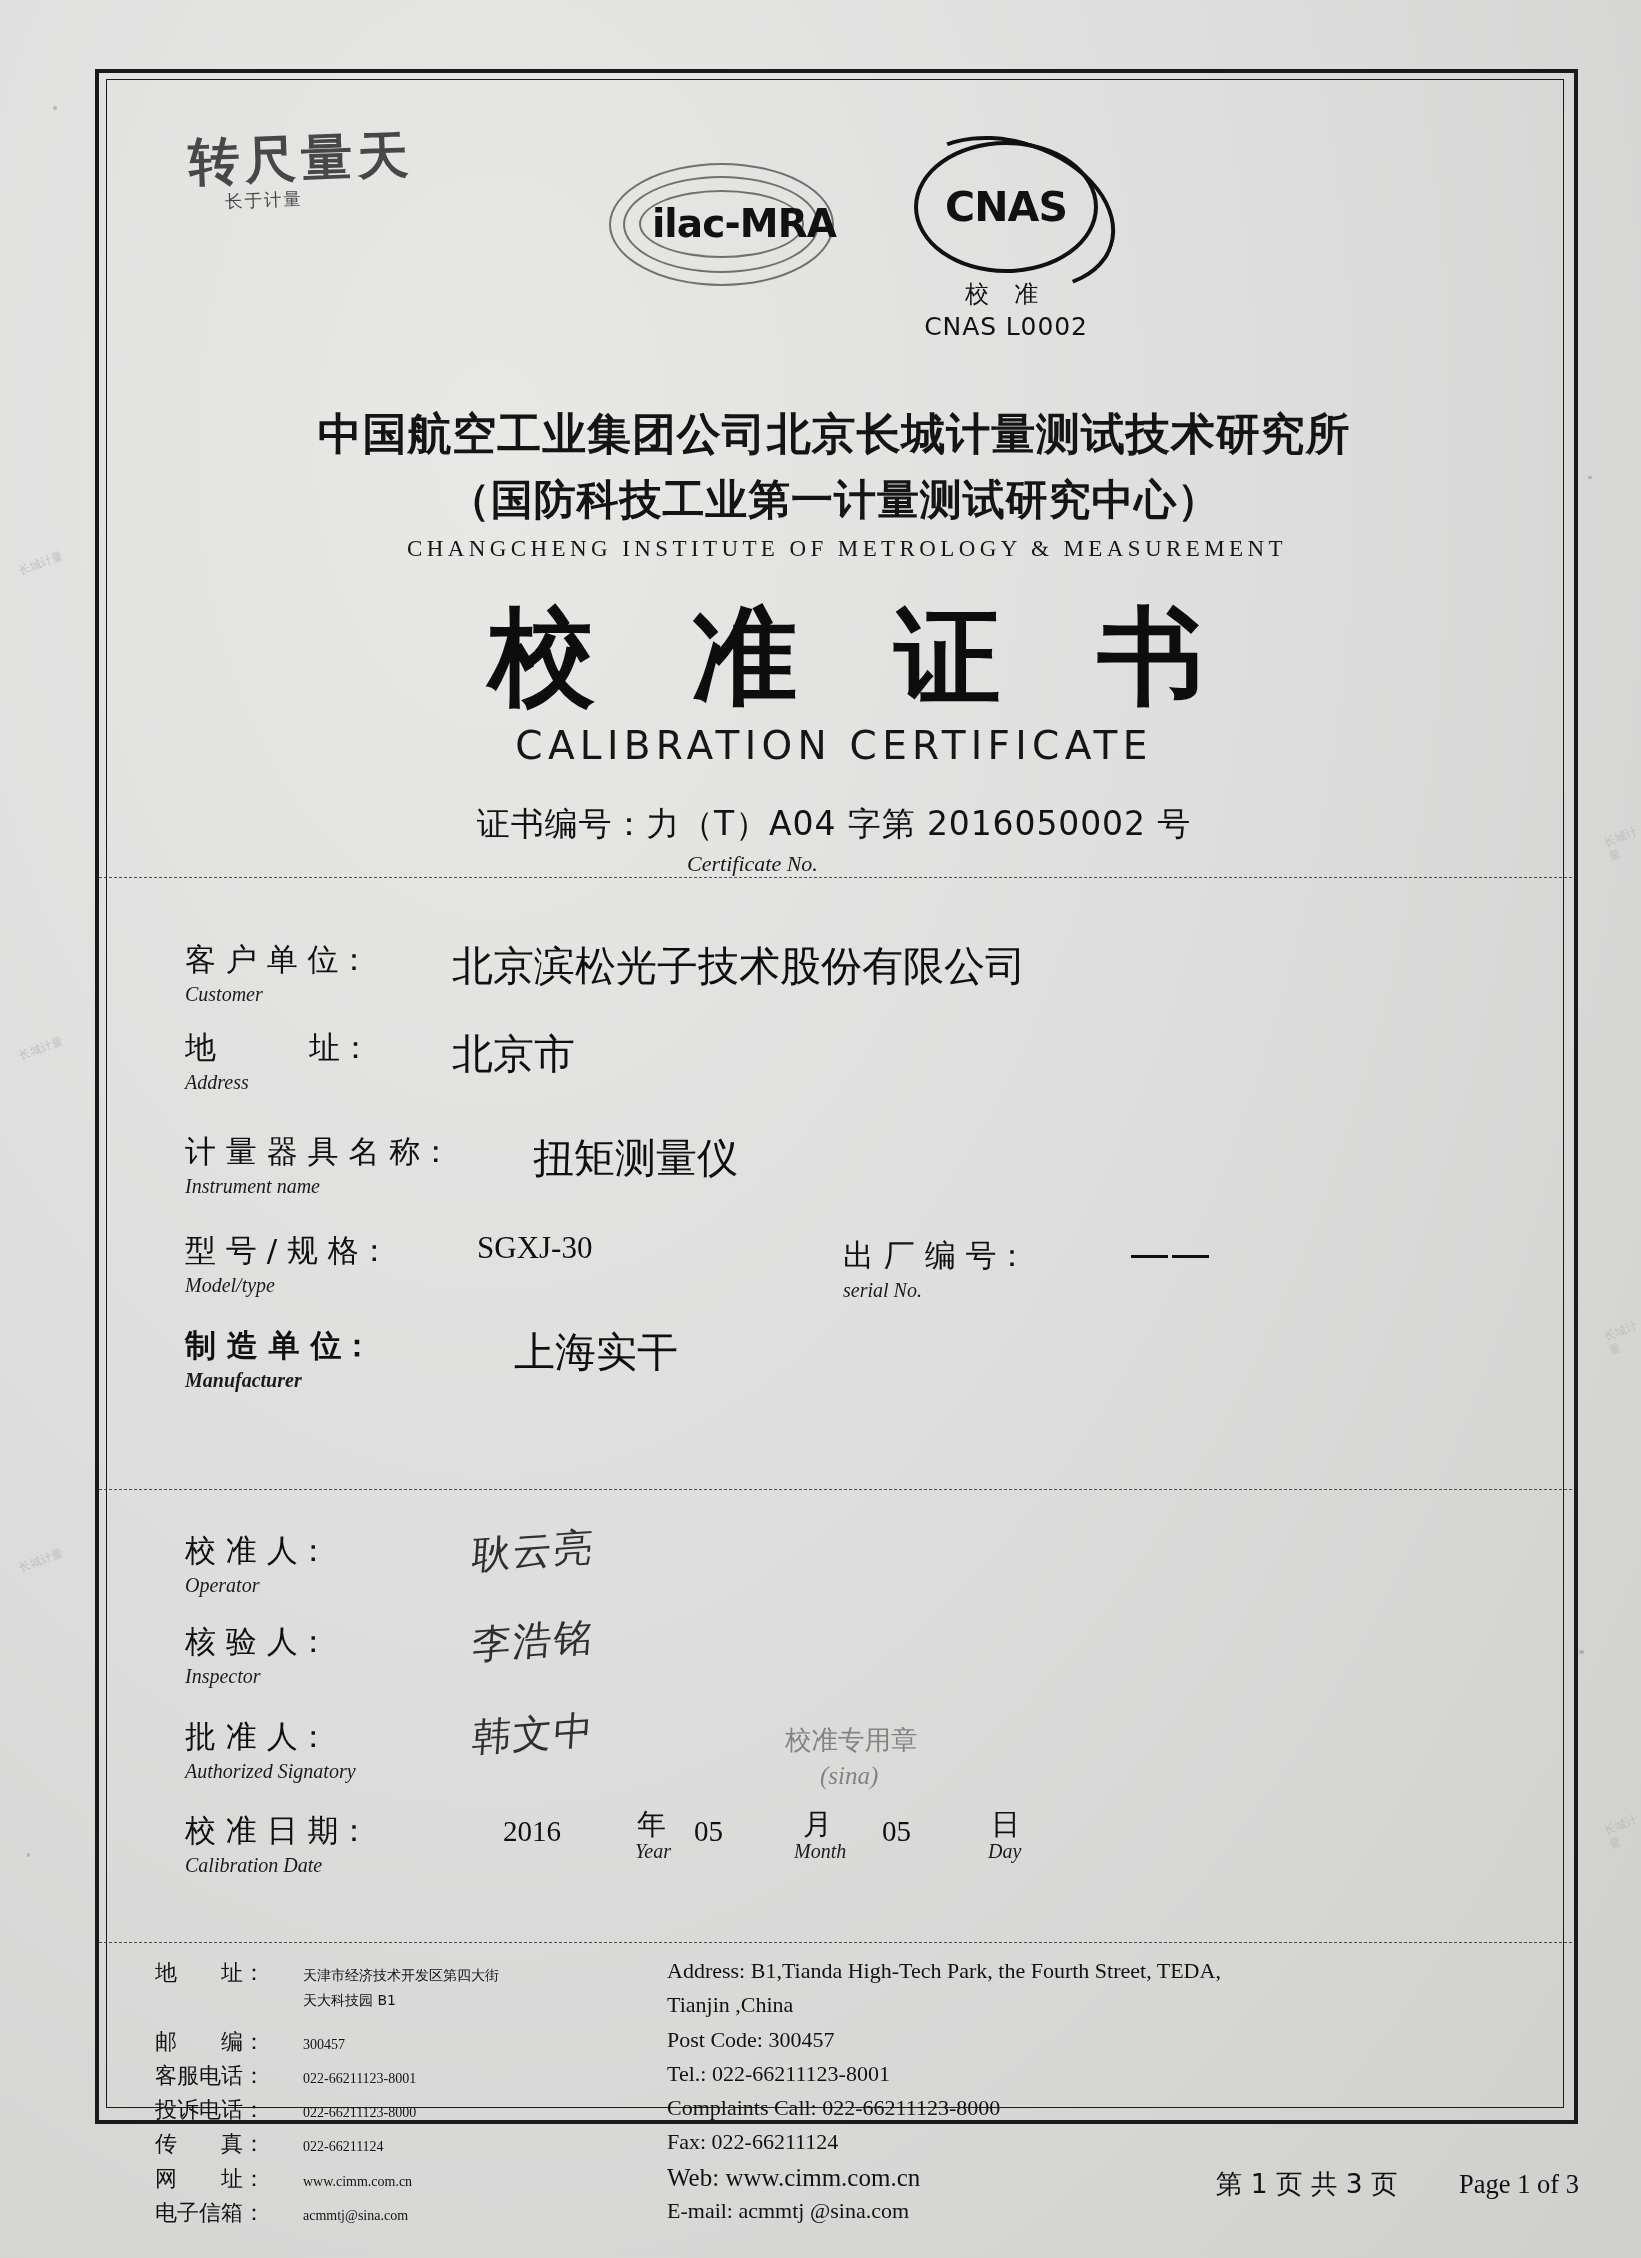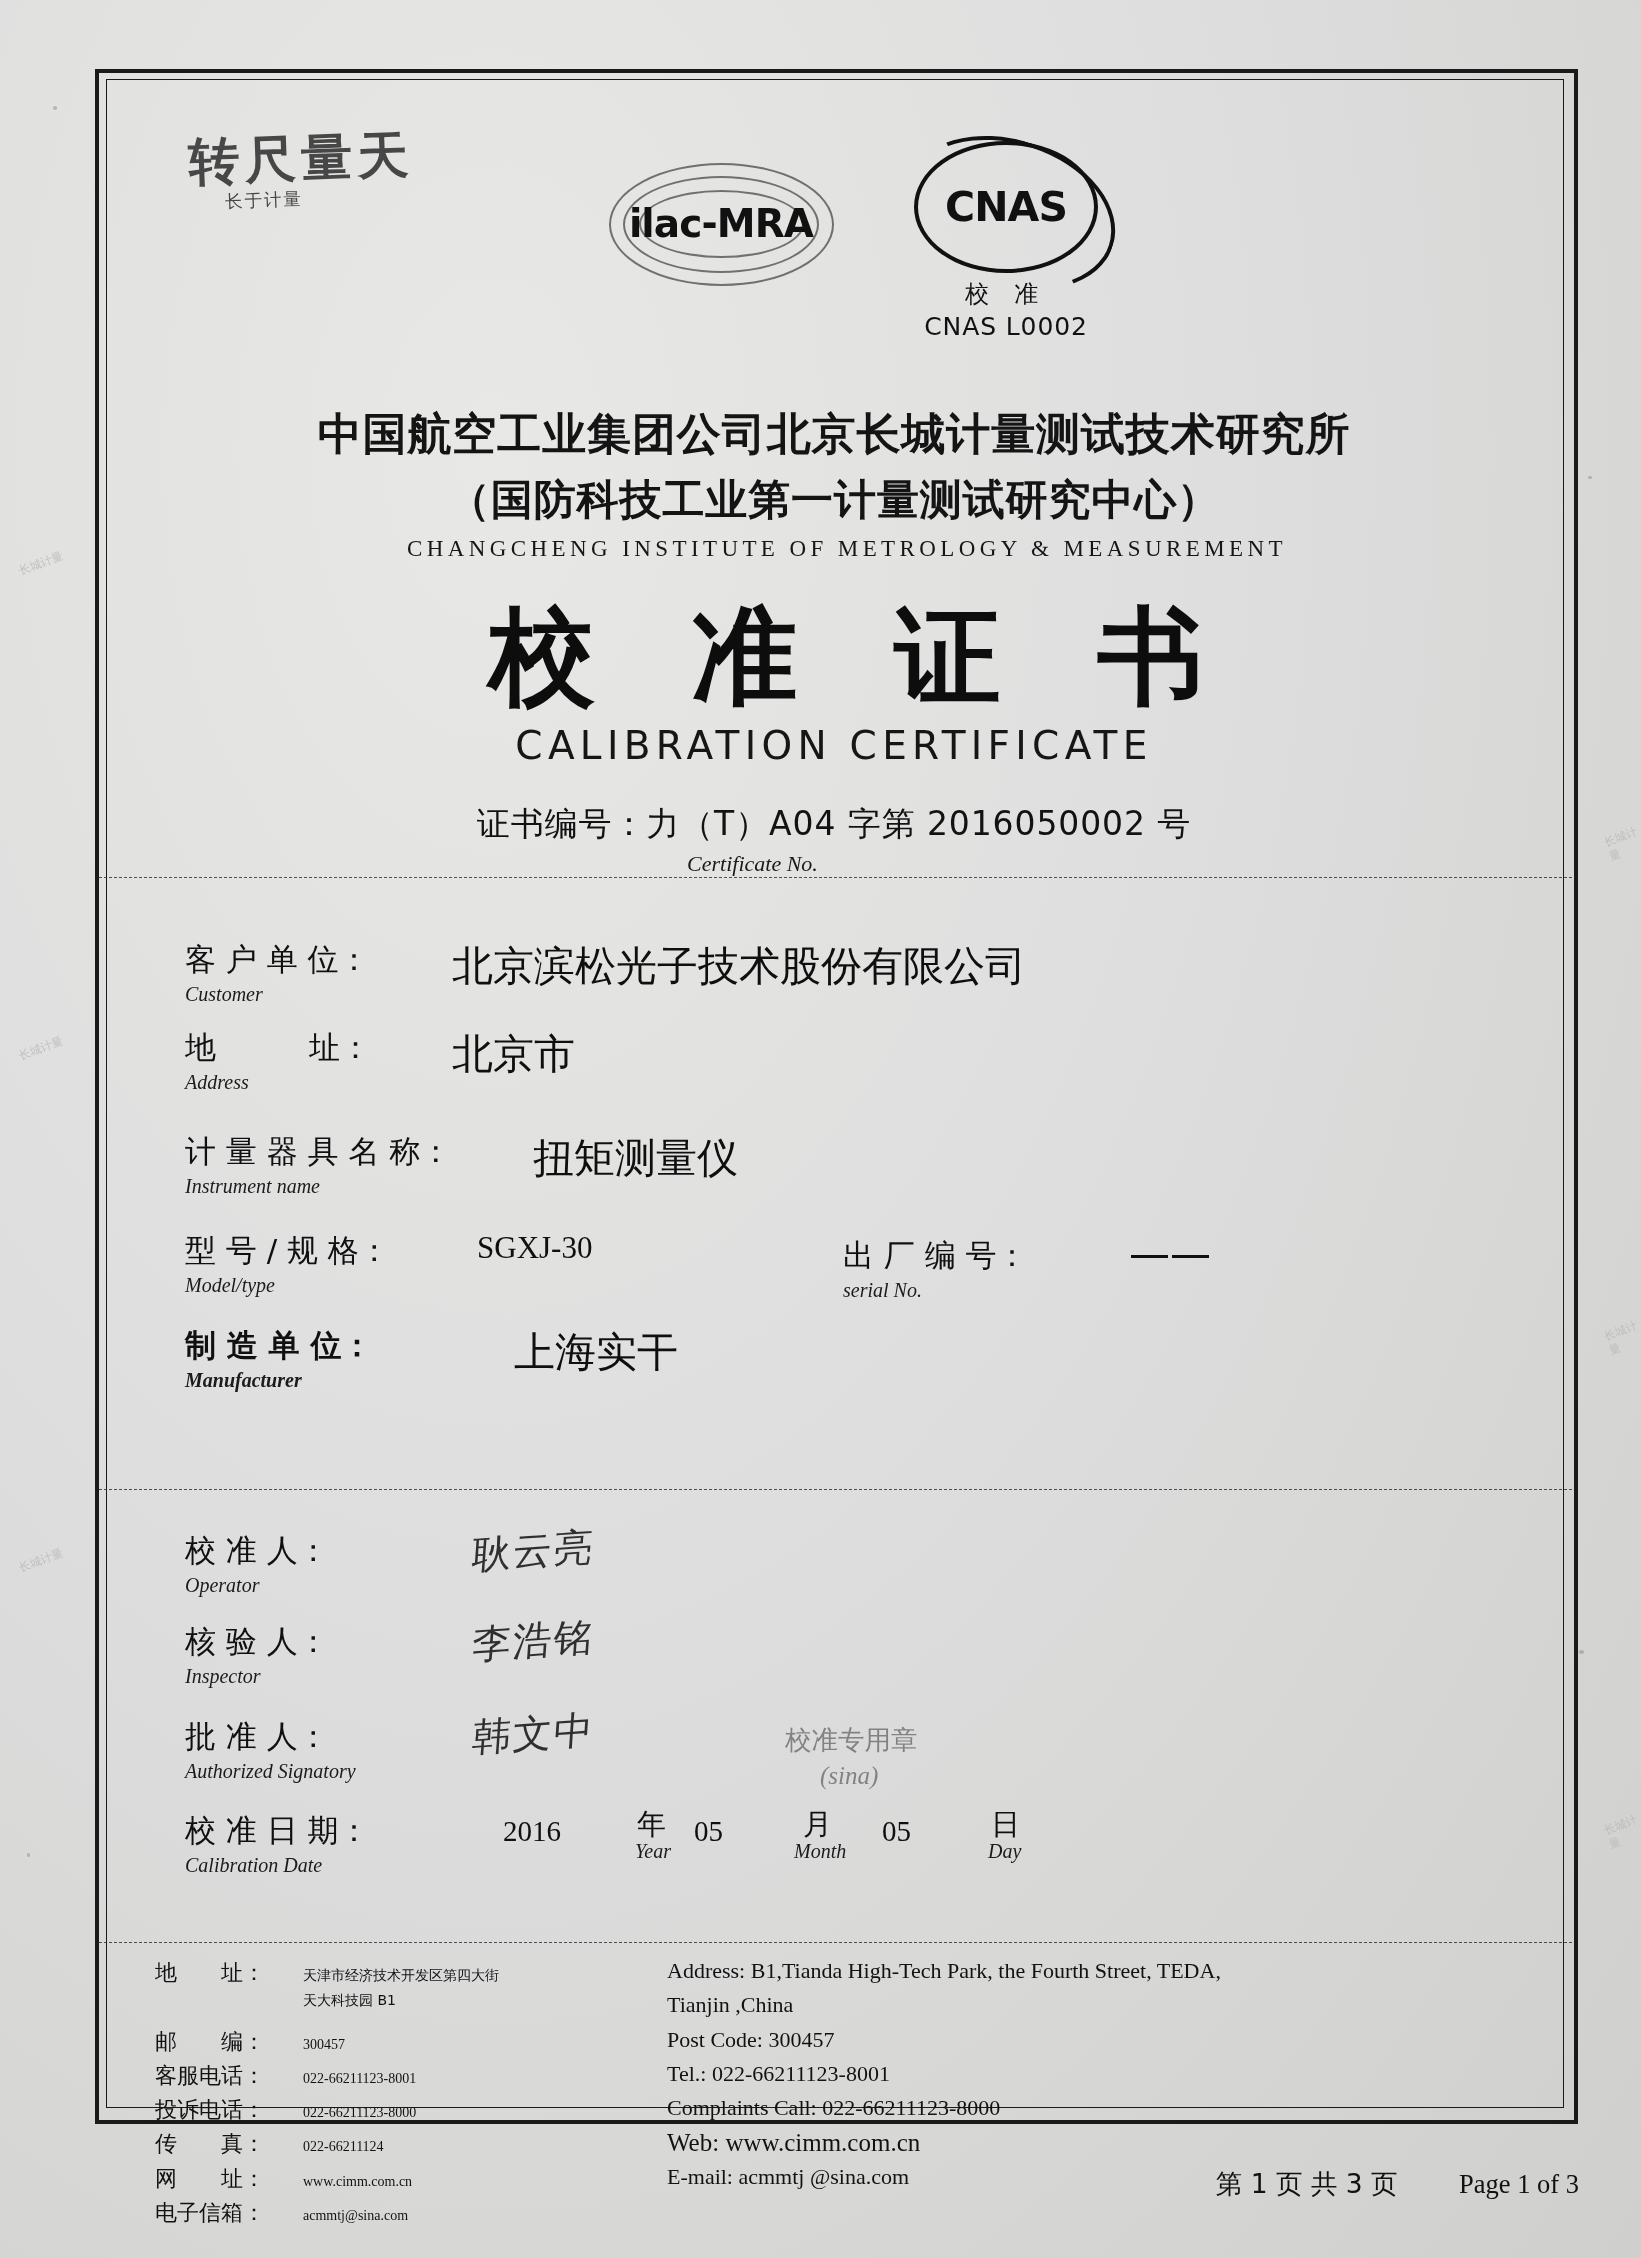--- a/index.html
+++ b/index.html
@@ -84,21 +84,21 @@
     width: 221px;
     height: 119px;
     border: 2.6px solid #111;
     border-radius: 50%/50%;
     opacity: .55;
   }
   .ilac-oval.i2 { left: 517px; top: 97px; width: 192px; height: 93px; }
   .ilac-oval.i3 { left: 533px; top: 111px; width: 161px; height: 64px; }
   .ilac-text {
     position: absolute;
-    left: 487px;
+    left: 510px;
     top: 122px;
     width: 256px;
     text-align: center;
     font-family: "DejaVu Sans", sans-serif;
     font-weight: bold;
     font-size: 39px;
     color: #111;
     letter-spacing: -0.9px;
   }
   .cnas-wrap {
@@ -560,20 +560,21 @@
             <span class="f-val">acmmtj@sina.com</span>
           </div>
       </div>
 
       <div class="f-col-en">
         <div class="f-en-row">Address: B1,Tianda High-Tech Park, the Fourth Street, TEDA,</div>
         <div class="f-en-row">Tianjin ,China</div>
         <div class="f-en-row">Post Code:  300457</div>
         <div class="f-en-row">Tel.: 022-66211123-8001</div>
         <div class="f-en-row">Complaints Call: 022-66211123-8000</div>
+        <div class="f-en-row">Fax: 022-66211124</div>
         <div class="f-en-row big">Web: www.cimm.com.cn</div>
         <div class="f-en-row">E-mail: acmmtj @sina.com</div>
       </div>
     </div>
 
   </div>
 
   <div class="pagefoot">
     <span>第 1 页 共 3 页</span>
     <span class="en">Page 1 of 3</span>

